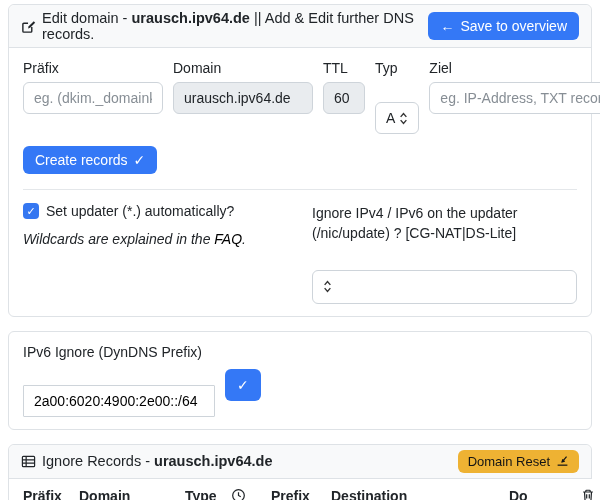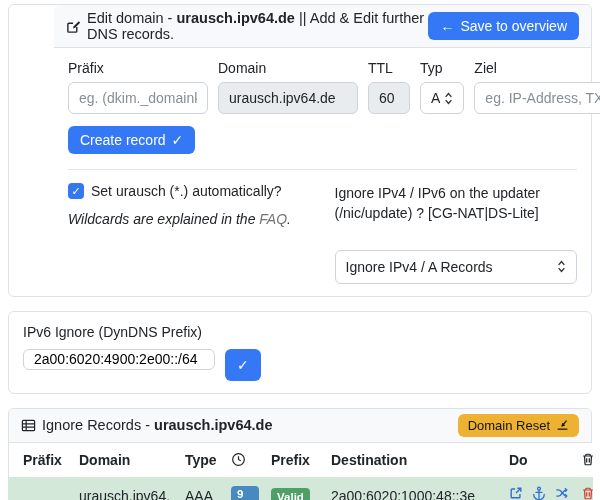--- a/index.html
+++ b/index.html
@@ -1,56 +1,56 @@
 <!DOCTYPE html>
 <html><head>
 <meta charset="utf-8">
 <style>
   * { box-sizing: border-box; margin: 0; padding: 0; }
   html,body { width: 600px; height: 500px; overflow: hidden; background: #fff;
     font-family: "Liberation Sans", "DejaVu Sans", sans-serif; font-size: 14px; color: #212529; }
   .card { border: 1px solid #dee2e6; border-radius: 6px; margin: 0 8px; background: #fff; }
-  #edit-card { margin-top: 4px; padding-left: 45px; }
+  #edit-card { margin-top: 4px; }
   .card-header { background: #f8f9fa; border-bottom: 1px solid #dee2e6;
     border-radius: 6px 6px 0 0; padding: 5px 12px; display: flex; align-items: center; }
   .card-body { padding: 12px 14px; }
   .hdr-title { font-size: 14.5px; display: flex; align-items: center; gap: 6px; flex: 1; }
   .bold { font-weight: bold; }
   .btn { border: none; border-radius: 6px; cursor: pointer; font-size: 14px;
     font-family: inherit; display: inline-flex; align-items: center; gap: 6px; }
   .btn-primary { background: #3478f6; color: #fff; padding: 6px 12px; }
   .btn-secondary { background: #6c757d; color: #fff; padding: 6px 14px; }
   .btn-warning { background: #eeb233; color: #141414; padding: 4px 10px; font-size: 13px; justify-content: flex-end; }
   
   .form-row { display: flex; gap: 10px; }
   .fgroup { display: flex; flex-direction: column; }
   .fgroup label { margin-bottom: 6px; }
   .fgroup input, .sel { height: 32px; border: 1px solid #ced4da; border-radius: 6px;
     padding: 4px 10px; font-size: 14px; font-family: inherit; color: #212529; background: #fff; }
   .fgroup input::placeholder { color: #878e95; }
   input.readonly { background: #e9ecef; }
   .w-prefix { width: 140px; } .w-domain { width: 140px; } .w-ttl { width: 42px; }
-  .w-typ { width: 46px; } .w-ziel { flex: 1; }
+  .w-typ { width: 46px; gap: 20px; } .w-ziel { flex: 1; }
   .sel { display: flex; align-items: center; justify-content: space-between; gap: 4px; cursor: pointer; }
   .create-btn { margin-top: 12px; }
   hr.divider { border: none; border-top: 1px solid #e4e7ea; margin: 15px 0 13px 0; }
   .two-col { display: flex; gap: 24px; }
   .col { flex: 1; }
   .chk-row { display: flex; align-items: center; gap: 7px; cursor: pointer; }
   .checkbox { width: 16px; height: 16px; background: #3577f1; border-radius: 4px;
     color: #fff; font-size: 11px; line-height: 16px; text-align: center; font-weight: bold; flex: none; }
   .hint { font-style: italic; margin-top: 12px; }
-  a.link { color: #737373; text-decoration: none; cursor: pointer; }
+  a.link { color: #000000; text-decoration: none; cursor: pointer; }
   .updater-label { margin-bottom: 26px; line-height: 1.45; }
   .sel-wide { width: 100%; height: 34px; }
   
   #ipv6-card { margin-top: 14px; }
   .ipv6-row { display: flex; gap: 10px; margin-top: 9px; align-items: flex-start; }
-  .ipv6-input { width: 192px; height: 21px; border: 1px solid #ced4da; border-radius: 6px;
-    padding: 4px 10px; font-size: 14px; font-family: inherit; }
+  .ipv6-input { width: 192px; height: 32px; border: 1px solid #ced4da; border-radius: 1px;
+    padding: 4px 10px; font-size: 14px; font-family: inherit; margin-top: 16px; }
   .autodetect { width: 130px; text-align: center; display: inline-block; padding: 6px 10px; line-height: 1.5; }
   
   #records-card { margin-top: 14px; }
   table { width: 100%; border-collapse: collapse; table-layout: fixed; }
   th { text-align: left; font-weight: bold; padding: 9px 6px; background: #fff; }
   th:first-child, td:first-child { padding-left: 14px; }
   tbody tr { background: #d4e8da; border-bottom: 2px solid #fff; }
   td { padding: 9px 6px; vertical-align: top; word-break: break-all; line-height: 1.45; }
   .badge { display: inline-block; color: #fff; font-size: 11.5px; font-weight: bold;
     border-radius: 4px; padding: 2.5px 6px; line-height: 1.2; }
@@ -106,36 +106,35 @@
             </svg>
           </span>
         </div>
       </div>
       <div class="fgroup w-ziel">
         <label>Ziel</label>
         <input placeholder="eg. IP-Address, TXT record" style="">
       </div>
     </div>
     <button class="btn btn-primary create-btn">
-      <span>Create record</span>
+      <span>Create records</span>
       <span>✓</span>
     </button>
     <hr class="divider">
     <div class="two-col">
       <div class="col">
         <div class="chk-row">
           <span class="checkbox">✓</span>
-          <span>Set urausch (*.) automatically?</span>
+          <span>Set updater (*.) automatically?</span>
         </div>
         <p class="hint"><span>Wildcards are explained in the </span><a class="link">FAQ</a><span>.</span></p>
       </div>
       <div class="col">
         <p class="updater-label">Ignore IPv4 / IPv6 on the updater (/nic/update) ? [CG-NAT|DS-Lite]</p>
         <div class="sel sel-wide">
-          <span>Ignore IPv4 / A Records</span>
           <span class="icon">
             <svg width="9" height="13" viewBox="0 0 10 16" fill="none" stroke="#333" stroke-width="1.7">
               <path d="M1.5 6l3.5-4 3.5 4"></path>
                 <path d="M1.5 10l3.5 4 3.5-4"></path>
             </svg>
           </span>
         </div>
       </div>
     </div>
   </div>

